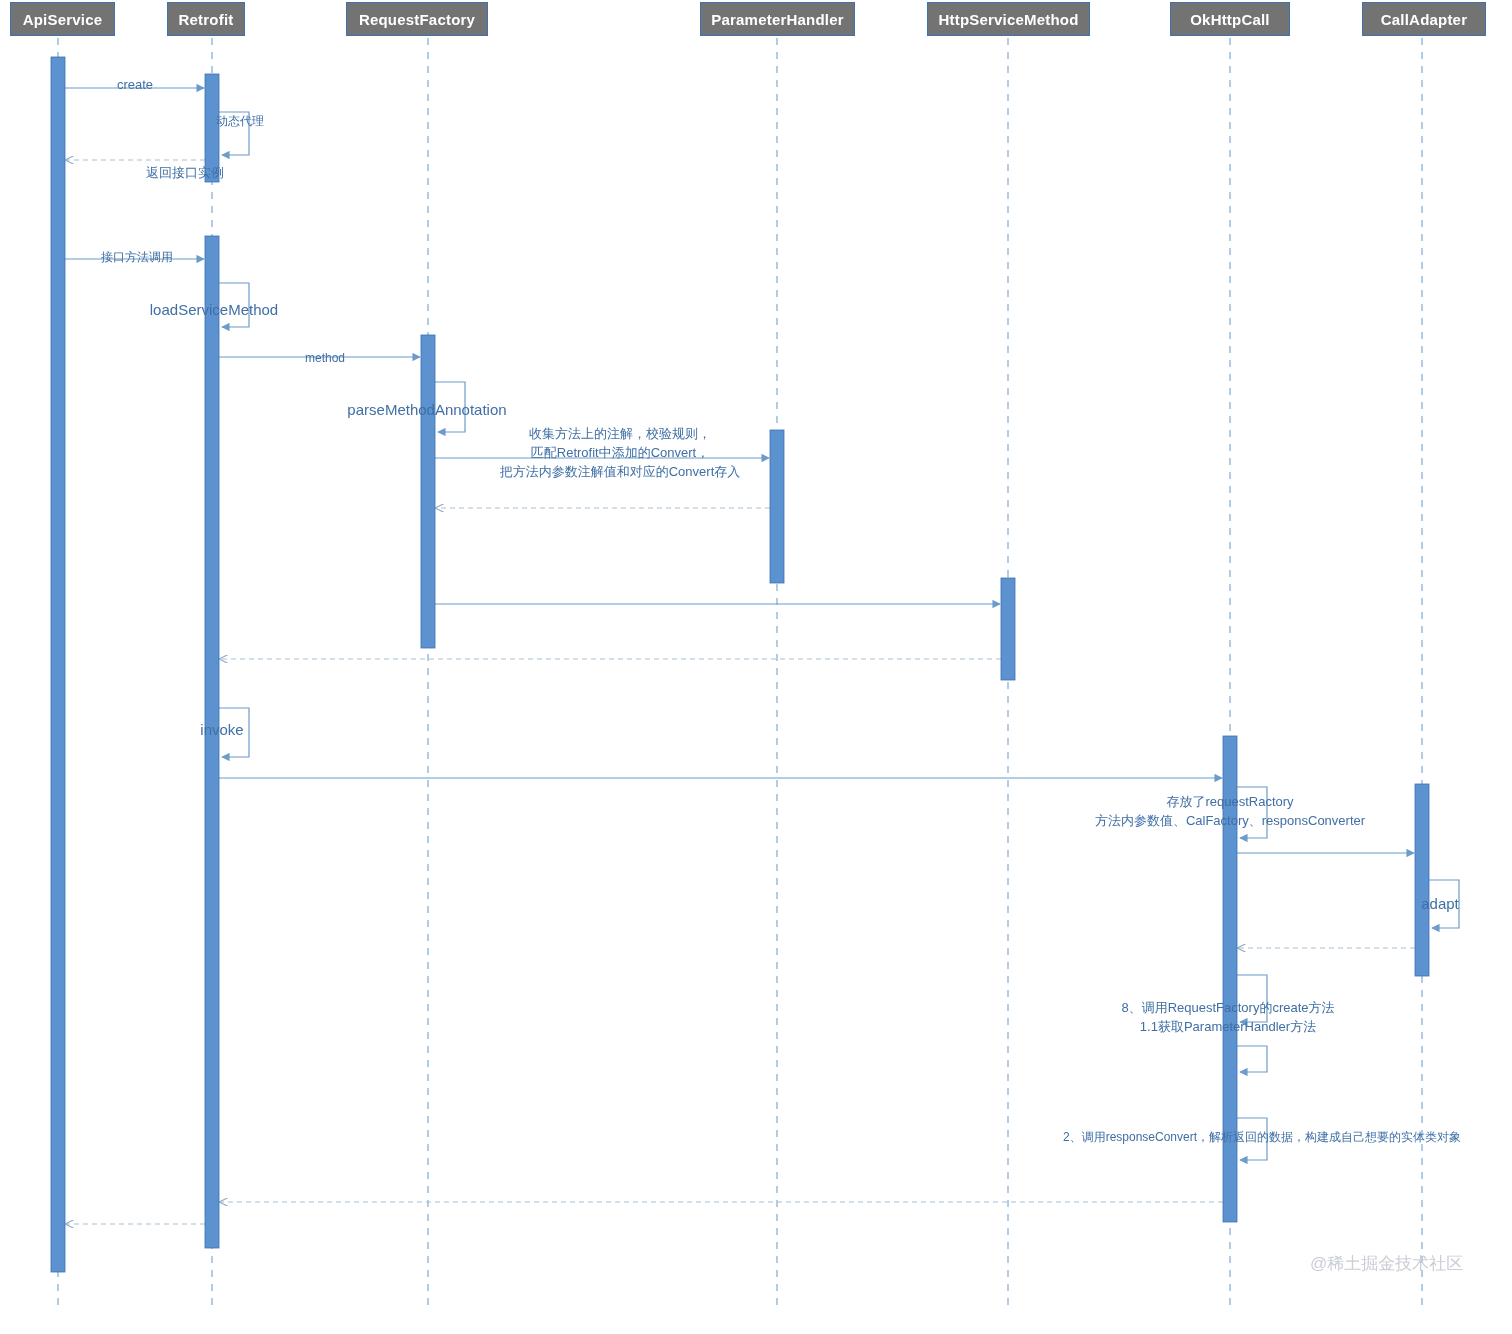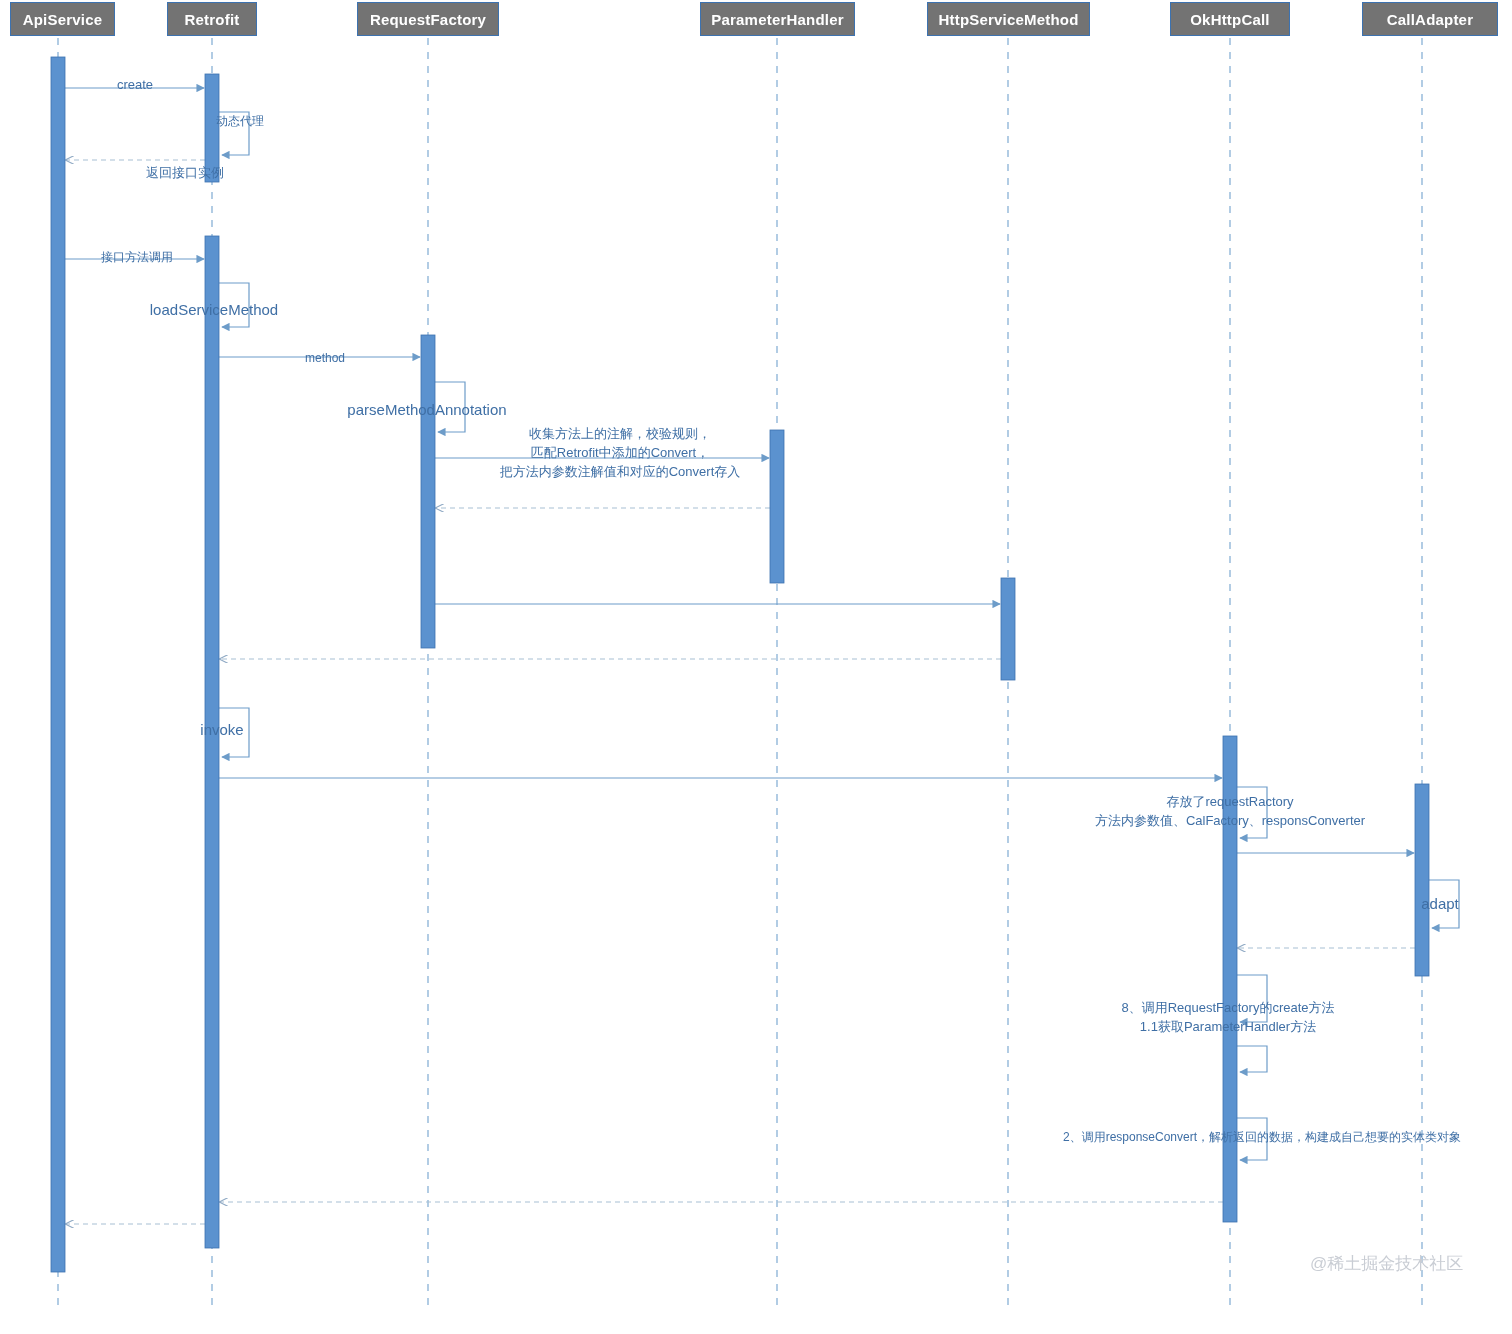--- a/index.html
+++ b/index.html
@@ -72,36 +72,36 @@
         <rect x="1001" y="578" width="14" height="102" fill="#5b92cf" stroke="#3c72b0" stroke-width="0.8"></rect>
         <rect x="1223" y="736" width="14" height="486" fill="#5b92cf" stroke="#3c72b0" stroke-width="0.8"></rect>
         <rect x="1415" y="784" width="14" height="192" fill="#5b92cf" stroke="#3c72b0" stroke-width="0.8"></rect>
       </g>
   </svg>
 
   <div id="participant-layer">
       <div class="participant-box" style="left: 10px; width: 105px;">
         <span>ApiService</span>
       </div>
-      <div class="participant-box" style="left: 167px; width: 90px;">
+      <div class="participant-box" style="left: 167px; width: 78px;">
         <span>Retrofit</span>
       </div>
-      <div class="participant-box" style="left: 357px; width: 142px;">
+      <div class="participant-box" style="left: 346px; width: 142px;">
         <span>RequestFactory</span>
       </div>
       <div class="participant-box" style="left: 700px; width: 155px;">
         <span>ParameterHandler</span>
       </div>
       <div class="participant-box" style="left: 927px; width: 163px;">
         <span>HttpServiceMethod</span>
       </div>
       <div class="participant-box" style="left: 1170px; width: 120px;">
         <span>OkHttpCall</span>
       </div>
-      <div class="participant-box" style="left: 1362px; width: 136px;">
+      <div class="participant-box" style="left: 1362px; width: 124px;">
         <span>CallAdapter</span>
       </div>
     </div>
   <div id="label-layer">
       <div class="msg-label center big" style="left: 135px; top: 76px;">
         <div>create</div>
       </div>
       <div class="msg-label center cn-sm" style="left: 240px; top: 113px;">
         <div>动态代理</div>
       </div>

